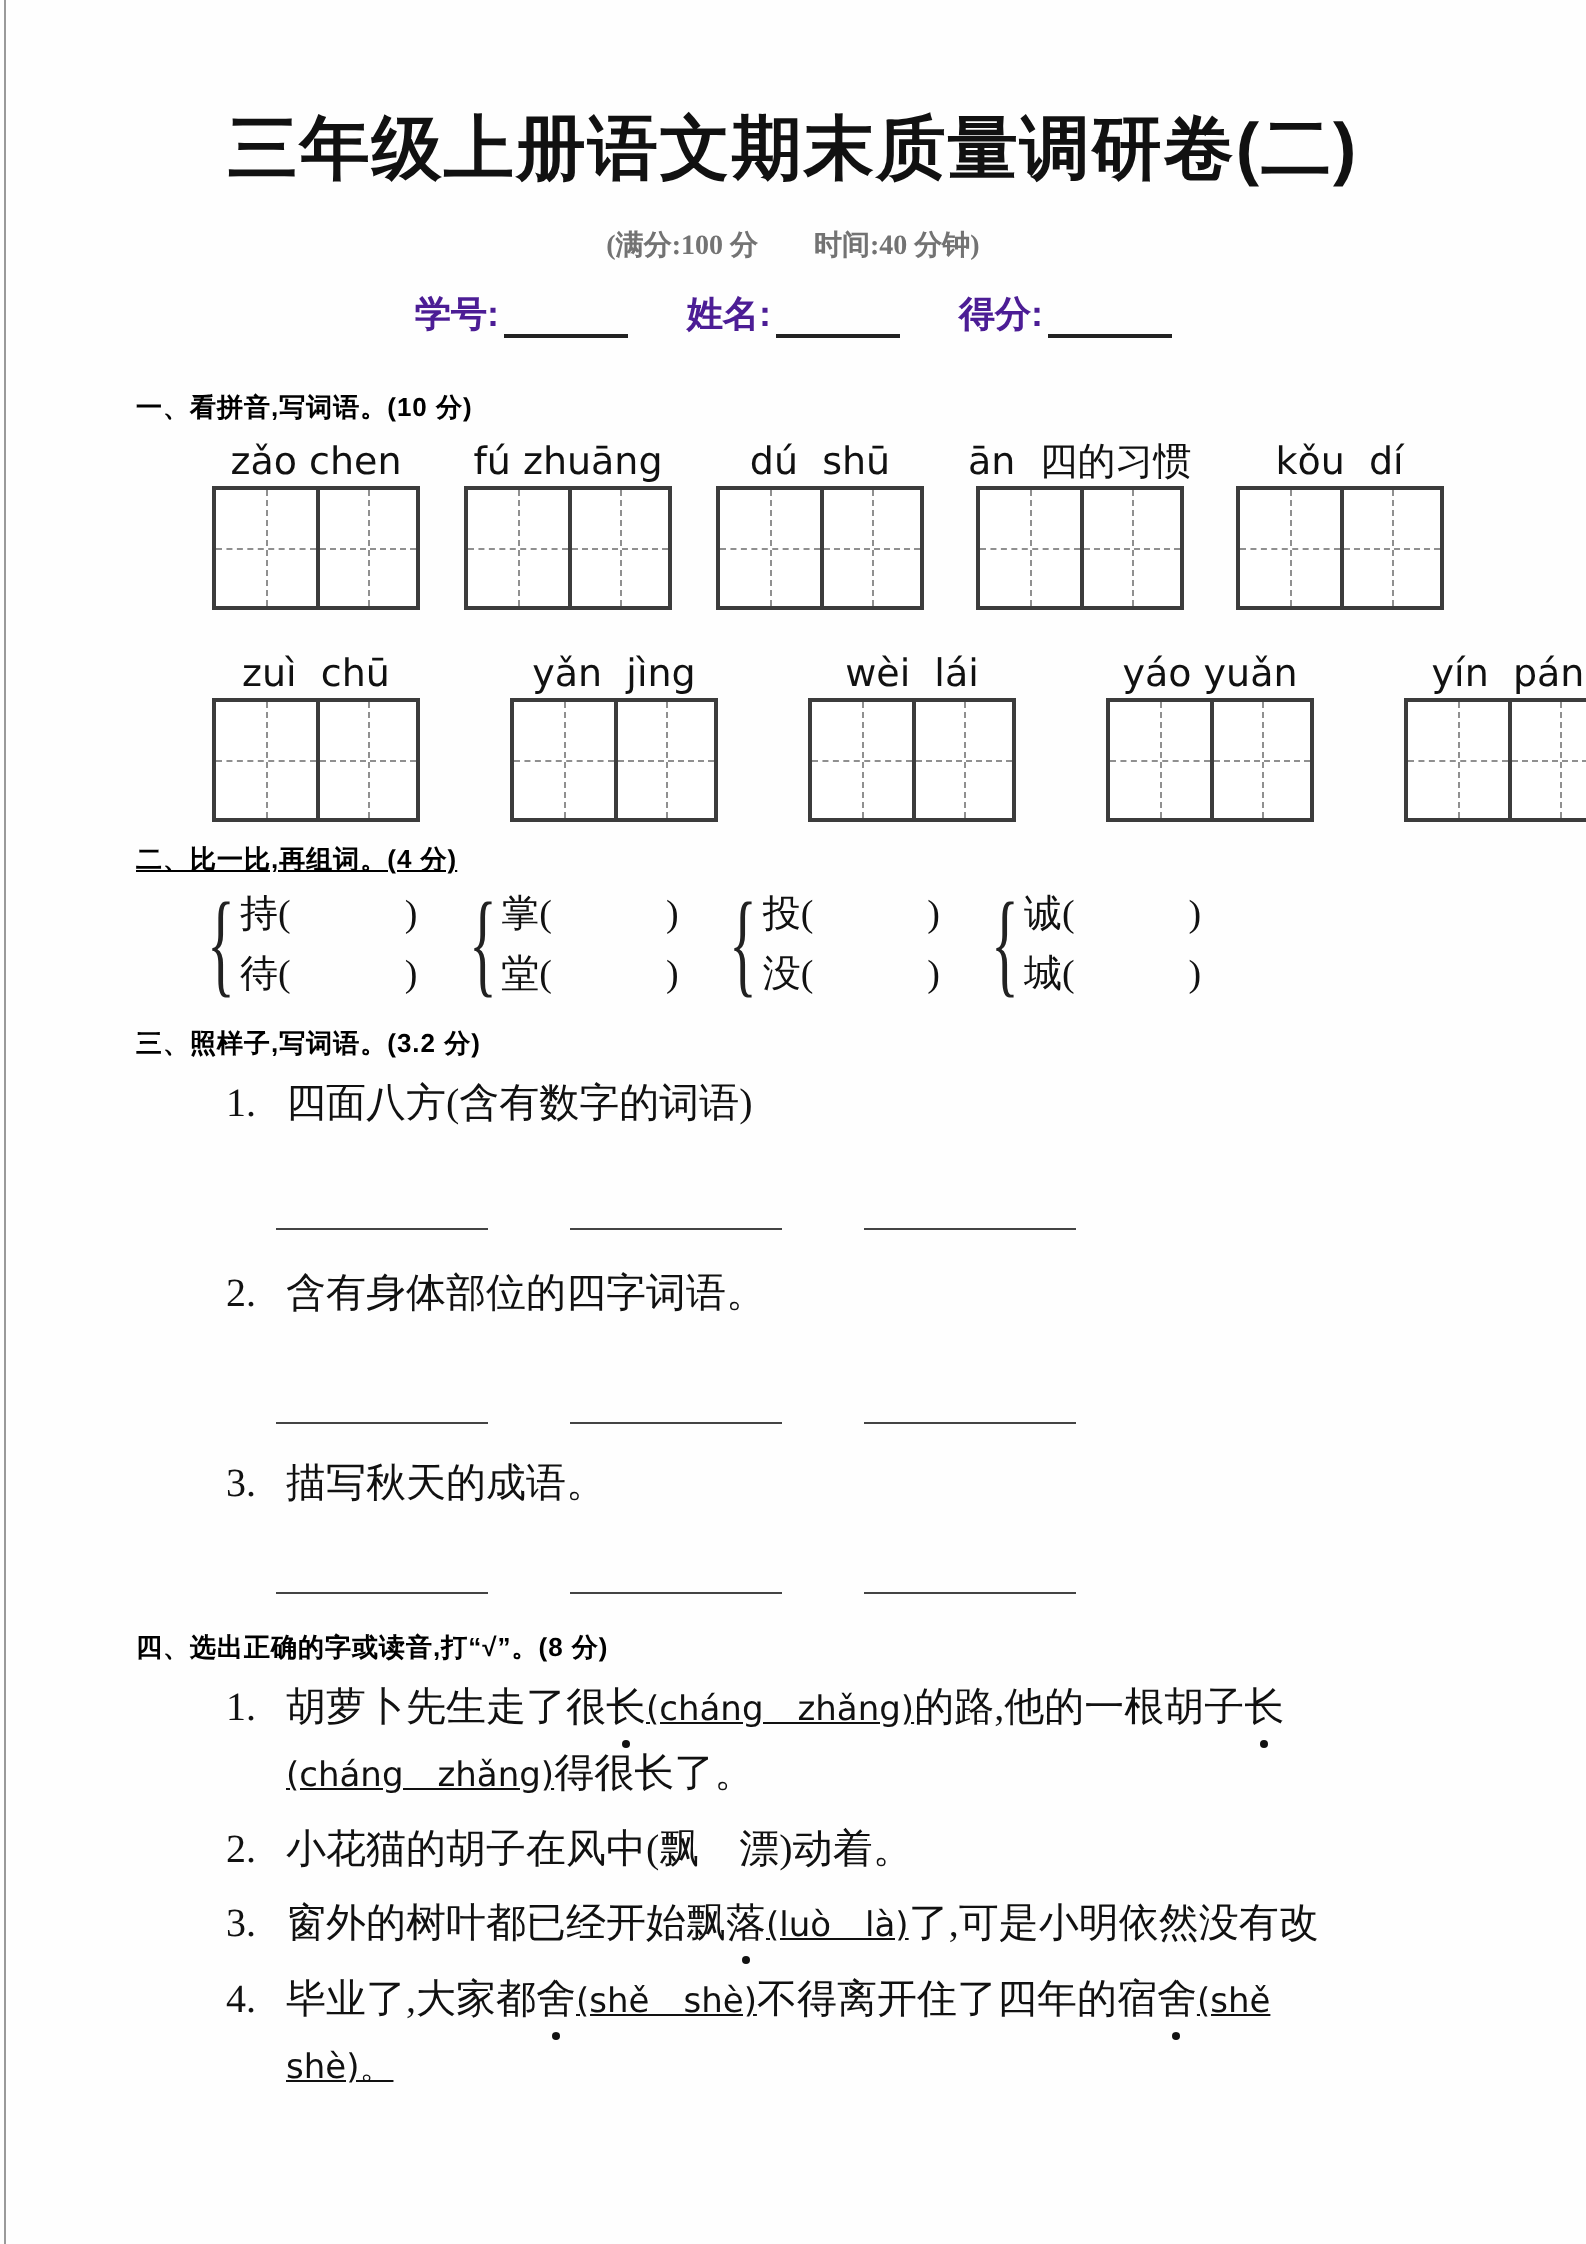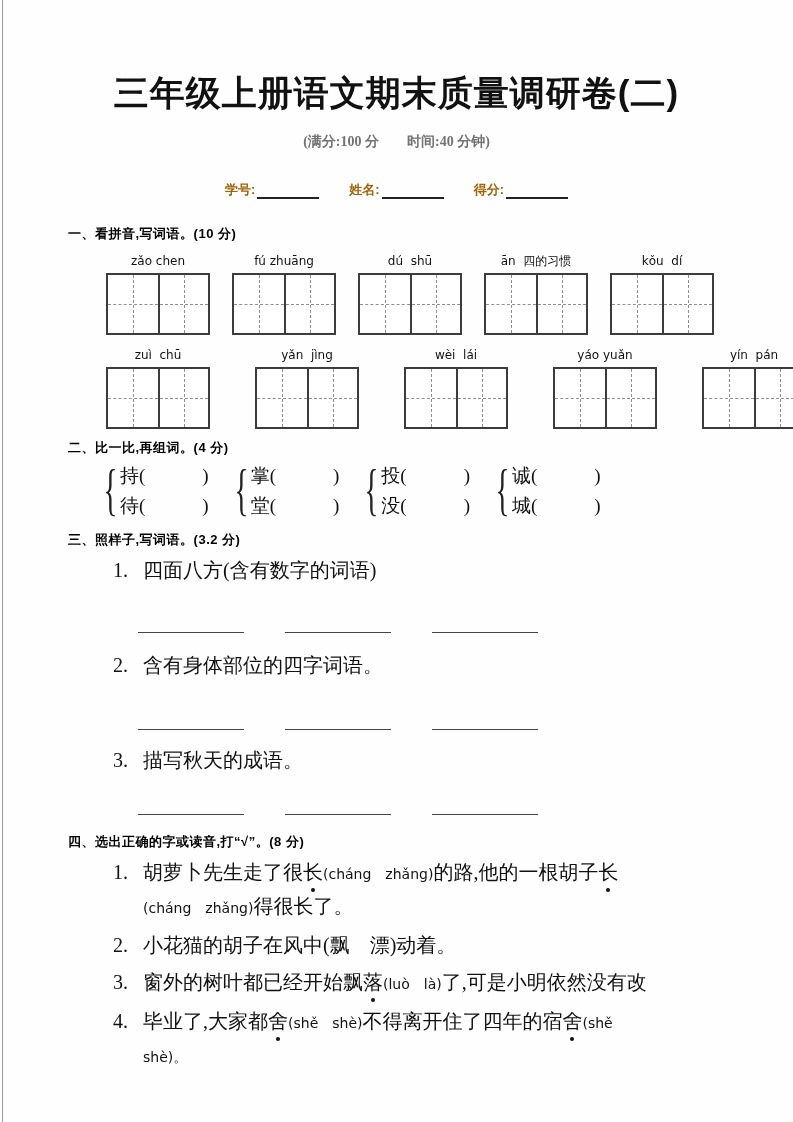--- a/index.html
+++ b/index.html
@@ -7,50 +7,50 @@
   .page {
     position:relative; width:793px; height:1122px; margin:0 auto;
     background:#fefefe; overflow:hidden;
     font-family:"Liberation Serif","DejaVu Serif",serif; color:#1c1c1c;
   }
   .scan-edge { position:absolute; left:2px; top:0; bottom:0; width:1px; background:#9a9a9a; }
   .content { padding:0 68px; }
 
   
   .title {
-    padding-top:70px; text-align:center; font-size:35px; font-weight:900;
+    padding-top:51px; text-align:center; font-size:35px; font-weight:900;
     font-family:"Liberation Sans","DejaVu Sans",sans-serif; letter-spacing:1px; color:#111;
   }
   .subtitle {
     margin-top:16px; text-align:center; font-size:14px; font-weight:bold;
     white-space:pre; color:#737373;
   }
   .info-line {
-    margin-top:30px; display:flex; justify-content:center; gap:30px;
-    font-size:13px; font-weight:bold;
-    font-family:"Liberation Sans","DejaVu Sans",sans-serif; color:#a16207;
+    margin-top:13px; display:flex; justify-content:center; gap:30px;
+    font-size:18px; font-weight:bold;
+    font-family:"Liberation Sans","DejaVu Sans",sans-serif; color:#4c1d95;
   }
   .info-group { display:flex; align-items:flex-end; }
   .blank-sm { display:inline-block; width:62px; height:15px; border-bottom:2px solid #222; margin-left:2px; }
 
   
   .sec-head {
     font-size:13px; font-weight:bold; color:#000;
     font-family:"Liberation Sans","DejaVu Sans",sans-serif; letter-spacing:0.5px;
   }
   .h1-s { margin-top:26px; }
-  .h2-s { margin-top:10px; }
+  .h2-s { margin-top:10px;text-decoration:underline; }
   .h3-s { margin-top:12px; }
   .h4-s { margin-top:16px; }
 
   
   .pinyin-row { margin-top:6px; margin-left:38px; display:flex; gap:22px; }
   .word-group { display:flex; flex-direction:column; align-items:center; }
   .pinyin-label {
-    font-family:"DejaVu Sans",sans-serif; font-size:12px; color:#111;
+    font-family:"DejaVu Sans",sans-serif; font-size:19px; color:#111;
     white-space:pre; height:24px; line-height:24px;
   }
   .tian { display:flex; border:2px solid #3c3c3c; background:#fff; }
   .cell { position:relative; width:50px; height:58px; }
   .cell + .cell { border-left:2px solid #3c3c3c; }
   .cell::before { content:''; position:absolute; left:0; right:0; top:50%; border-top:1px dashed #909090; }
   .cell::after  { content:''; position:absolute; top:0; bottom:0; left:50%; border-left:1px dashed #909090; }
 
   
   .pairs-row { margin-top:4px; margin-left:30px; display:flex; gap:20px; }
@@ -71,21 +71,21 @@
     display:inline-block; width:106px; height:14px;
     border-bottom:1.5px solid #444; margin-right:41px;
   }
   .blank-row .blank:last-child { margin-right:0; }
   .bmt1 { margin-top:36px; } .bmt2 { margin-top:38px; } .bmt3 { margin-top:28px; }
 
   
   .q-item { margin-left:45px; margin-top:5px; display:flex; font-size:20px; color:#111; }
   .q-num { width:30px; flex:none; line-height:32px; }
   .q-text { flex:1; line-height:32px; white-space:nowrap; }
-  .py { font-family:"DejaVu Sans",sans-serif; font-size:14px; }
+  .py { font-family:"DejaVu Sans",sans-serif; font-size:17px;text-decoration:underline; }
   .emph { position:relative; display:inline-block; }
   .emph::after {
     content:''; position:absolute; left:50%; bottom:-4px;
     width:4px; height:4px; border-radius:50%; background:#111; transform:translateX(-50%);
   }
 </style>
 </head>
 <body>
 
 <div class="page">
@@ -140,21 +140,21 @@
           </div>
       </div>
       <div class="word-group">
         <div class="pinyin-label">kǒu  dí</div>
         <div class="tian">
             <div class="cell"></div>
             <div class="cell"></div>
           </div>
       </div>
     </div>
-    <div class="pinyin-row" style="margin-top:8px;gap:45px;">
+    <div class="pinyin-row" style="margin-top:20px;gap:45px;">
       <div class="word-group">
         <div class="pinyin-label">zuì  chū</div>
         <div class="tian">
             <div class="cell"></div>
             <div class="cell"></div>
           </div>
       </div>
       <div class="word-group">
         <div class="pinyin-label">yǎn  jìng</div>
         <div class="tian">

